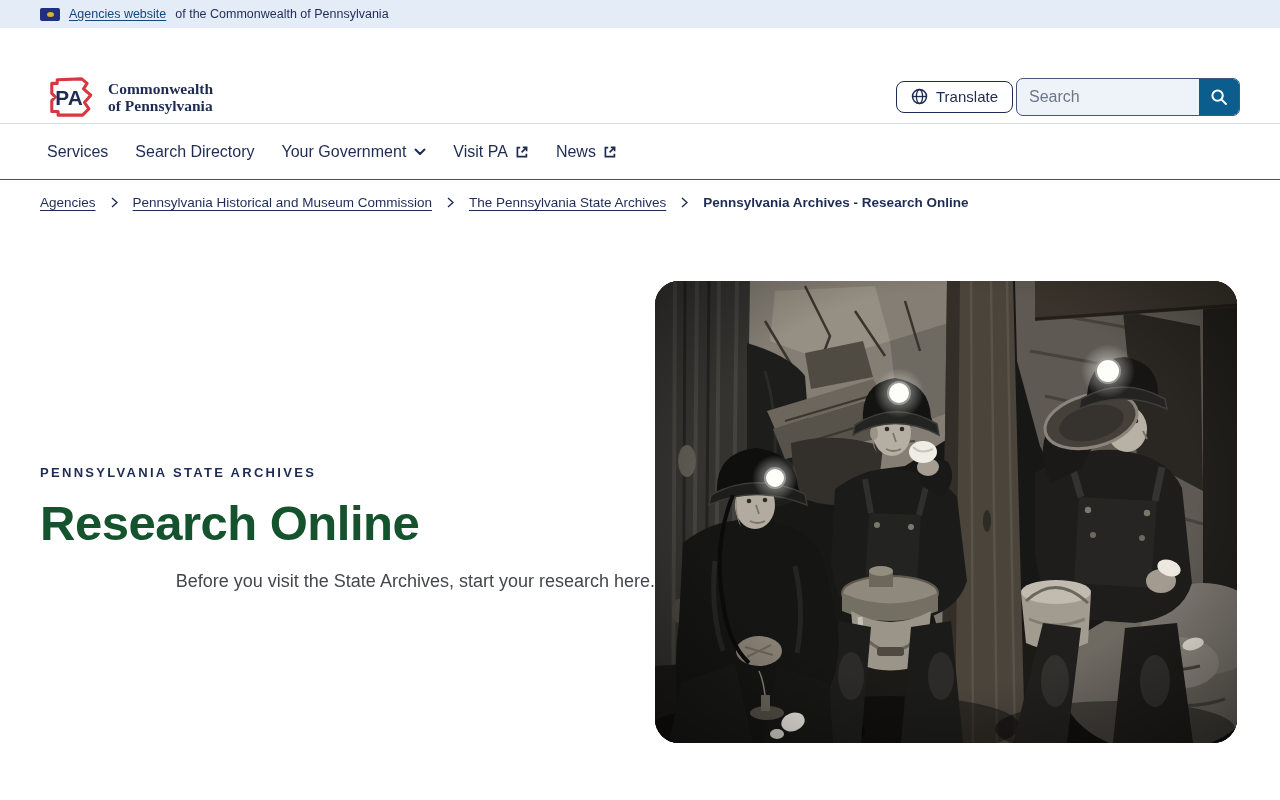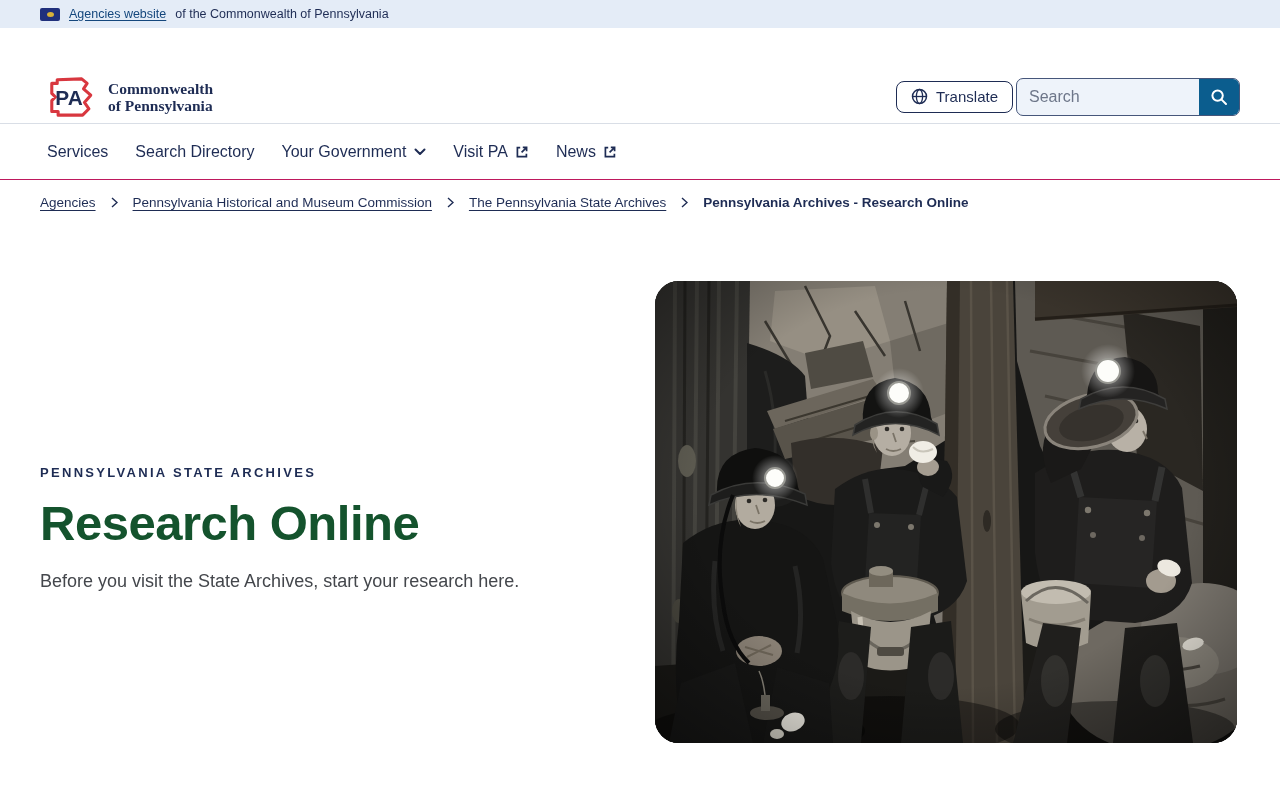--- a/index.html
+++ b/index.html
@@ -72,21 +72,21 @@
   
   .hero {
     display:grid; grid-template-columns:1fr 582px;
     align-items:center; padding:71px 43px 0 40px;
   }
   .eyebrow { font-size:13px; font-weight:700; letter-spacing:2.3px; color:#1e2c54;margin-top:33px; }
   h1.page-title {
     margin:17px 0 0; font-family:Liberation Sans, sans-serif; font-weight:700;
     font-size:49px; line-height:1.08; color:#14532d; letter-spacing:-0.5px;
   }
-  .subtitle { margin-top:21px; font-size:18px; color:#44474c; }
+  .subtitle { margin-top:21px; font-size:18px; color:#44474c;text-align:right; }
 
   .photo {
     width:582px; height:462px; border-radius:24px; overflow:hidden;
     background:#141414; justify-self:end;
   }
   .photo svg { display:block; width:100%; height:100%; }
 </style>
 </head>
 <body>
 

